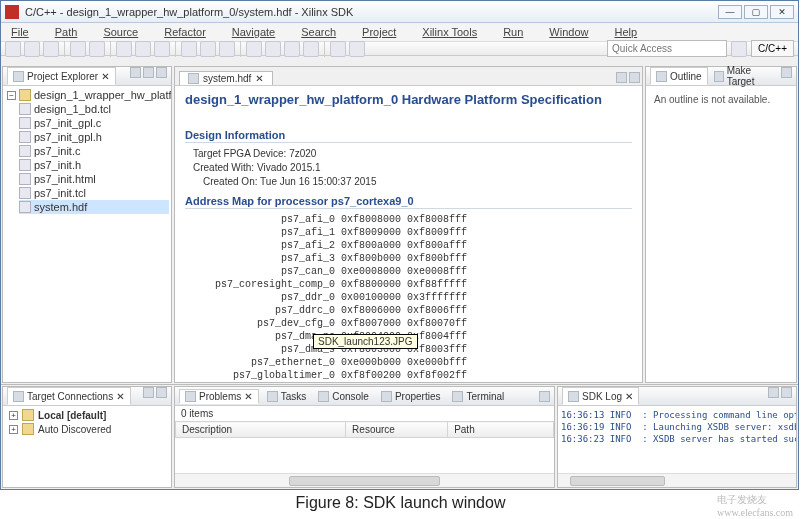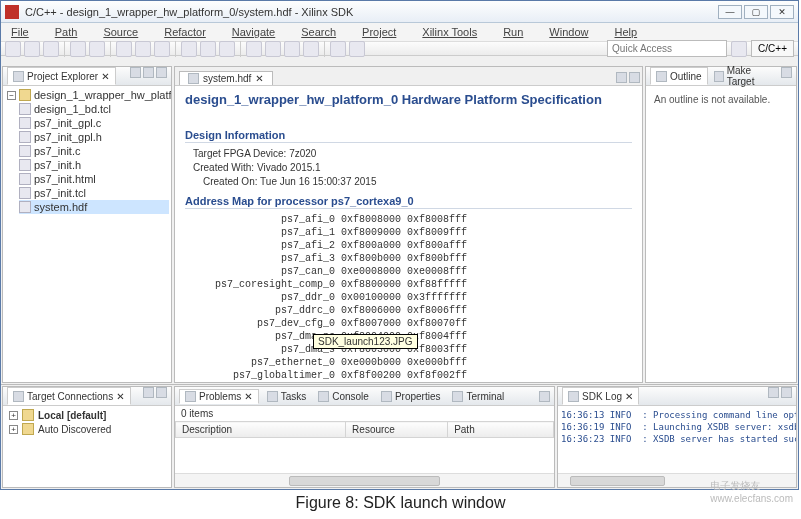--- a/index.html
+++ b/index.html
@@ -62,21 +62,21 @@
 .prob-body { flex:1; overflow:auto; }
 .prob-count { padding:2px 6px; font-size:10px; }
 .prob-table { width:100%; border-collapse:collapse; font-size:10px; }
 .prob-table th { text-align:left; font-weight:normal; background:linear-gradient(#fdfdfd,#ececec); border:1px solid #d4d4d4; padding:2px 6px; }
 .prob-table td { height:40px; }
 .log-body { font-family:"Consolas",monospace; font-size:9px; padding:3px; line-height:12px; overflow:auto; }
 .log-line { white-space:pre; color:#2a4d8f; }
 .caption { text-align:center; font-size:16px; padding:4px; color:#222; }
 .scroll-stub { height:14px; background:#f4f4f4; border-top:1px solid #ddd; position:relative; }
 .scroll-thumb { position:absolute; height:10px; top:2px; background:#d8d8d8; border:1px solid #bbb; border-radius:2px; }
-.watermark { position:absolute; right:8px; bottom:15px; font-size:10px; color:#bbb; pointer-events:none; }
+.watermark { position:absolute; right:8px; bottom:1px; font-size:10px; color:#bbb; pointer-events:none;font-family:Liberation Serif, serif; }
 </style>
 </head>
 <body>
 
 <div class="window">
 
   <div class="titlebar">
     <div class="app-icon"></div>
     <div class="title">C/C++ - design_1_wrapper_hw_platform_0/system.hdf - Xilinx SDK</div>
     <div class="win-btns">

